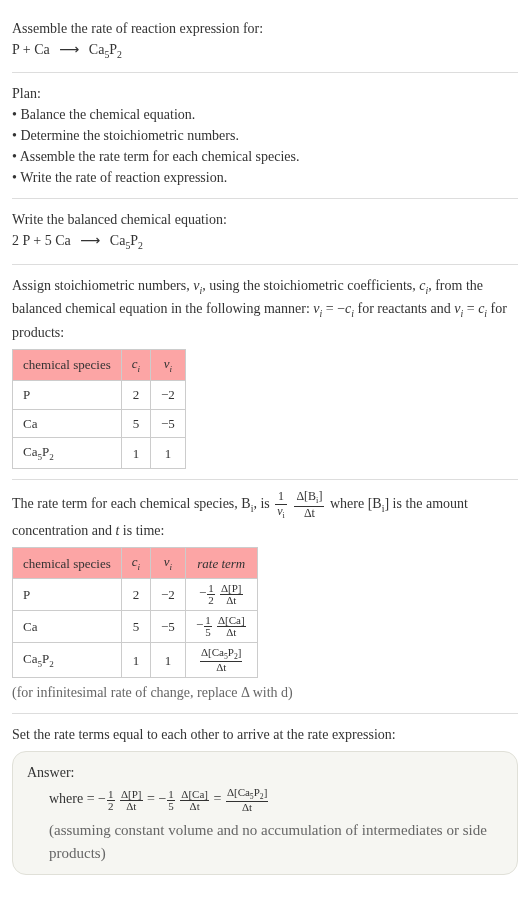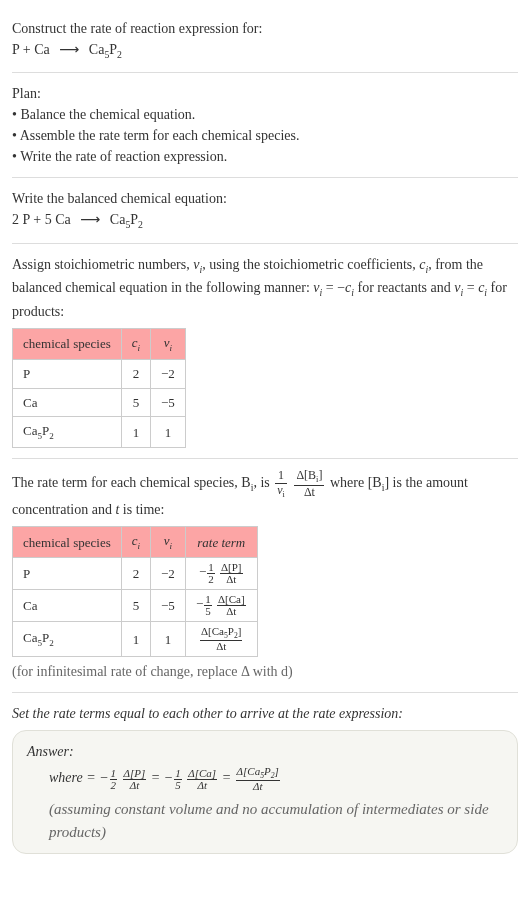--- a/index.html
+++ b/index.html
@@ -15,21 +15,20 @@
       padding: 8px 12px;
       font-size: 14px;
       line-height: 1.5;
     }
     .section {
       padding: 10px 0;
       border-bottom: 1px solid #ddd;
     }
     .section:last-child {
       border-bottom: none;
-      font-style: italic;
     }
     .equation {
       font-family: 'Times New Roman', serif;
     }
     .arrow {
       display: inline-block;
       margin: 0 6px;
     }
     sub {
       font-size: 0.7em;
@@ -116,32 +115,33 @@
       font-size: 15px;
       color: #666;
       margin-top: 6px;
       padding-left: 22px;
     }
   </style>
 </head>
 <body>
 
 <div class="section">
-  <div>Construct the rate of reaction expression for:</div>
+  <div>Assemble the rate of reaction expression for:</div>
   <div class="equation">
     <span>P</span><span> + </span><span>Ca</span>
     <span class="arrow">⟶</span>
     <span><span>Ca</span><sub>5</sub><span>P</span><sub>2</sub></span>
   </div>
 </div>
 
 <div class="section">
   <div>Plan:</div>
   <ul class="bullet-list">
     <li>Balance the chemical equation.</li>
+    <li>Determine the stoichiometric numbers.</li>
     <li>Assemble the rate term for each chemical species.</li>
     <li>Write the rate of reaction expression.</li>
   </ul>
 </div>
 
 <div class="section">
   <div>Write the balanced chemical equation:</div>
   <div class="equation">
     <span>2 </span><span>P</span><span> + </span><span>5 </span><span>Ca</span>
     <span class="arrow">⟶</span>

